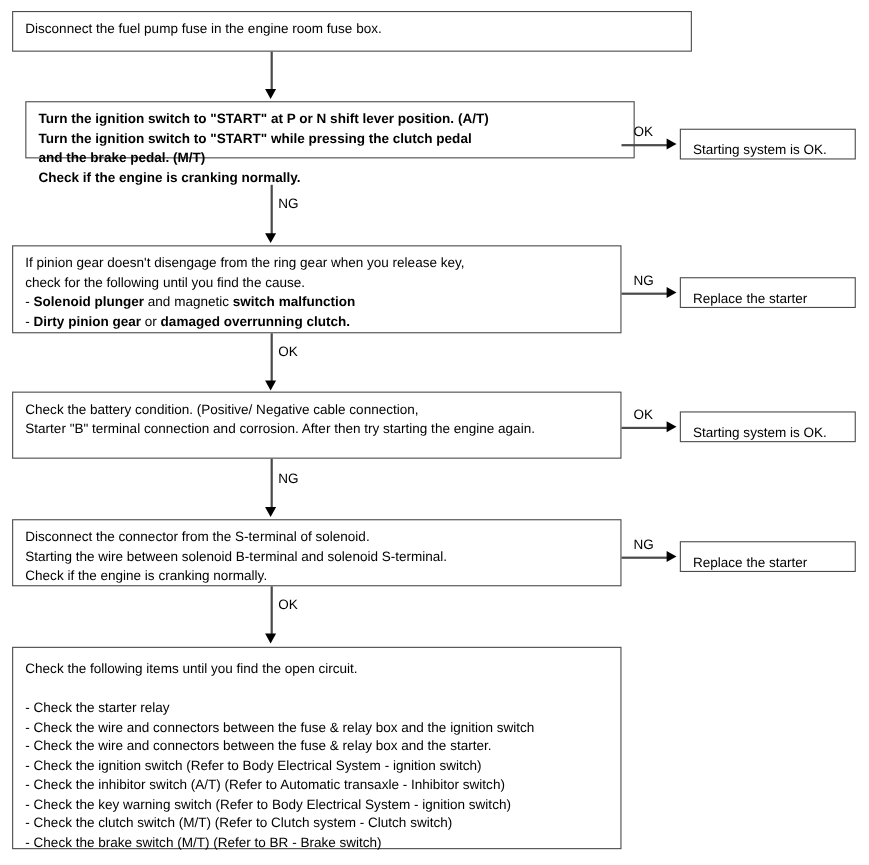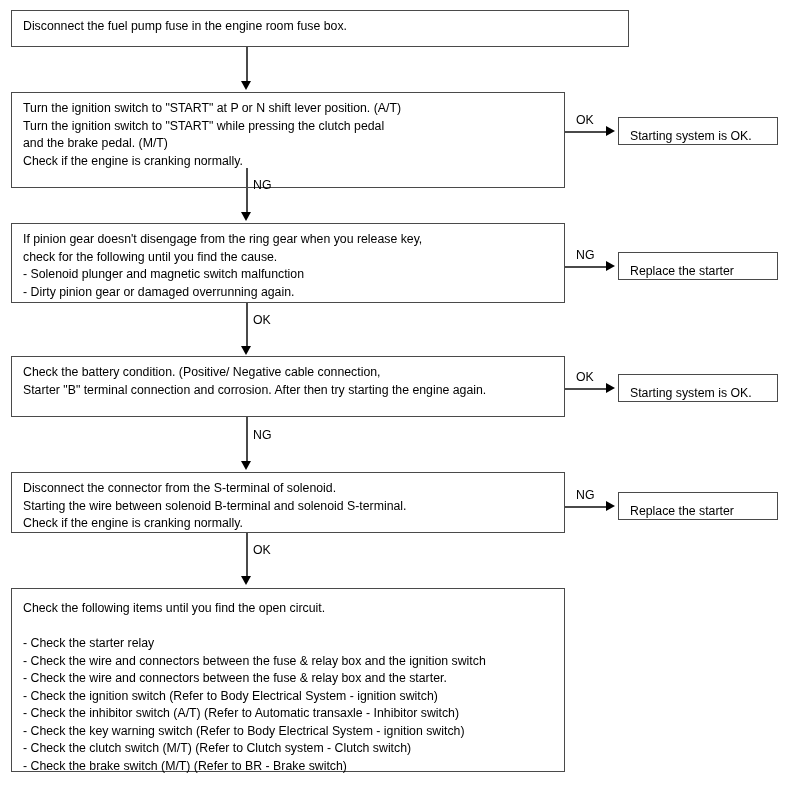--- a/index.html
+++ b/index.html
@@ -29,21 +29,21 @@
     padding: 7px 9px 7px 11px;
   }
   .node .line {
     white-space: pre;
   }
   .node.terminal {
     display: flex;
     align-items: center;
     padding: 12px 0 0 11px;
   }
-  .node b { font-weight: normal; }
+  .node b { font-weight: bold; }
 
   
   .vconn {
     position: absolute;
     width: 1.6px;
     background: #4a4a4a;
   }
   .vhead {
     position: absolute;
     width: 0;
@@ -81,21 +81,21 @@
 
 <div id="flowchart">
 
   <div class="node" style="left:11px; top:10px; width:618px; height:37px;">
     <div class="line">Disconnect the fuel pump fuse in the engine room fuse box.</div>
   </div>
 
   <div class="vconn" style="left:246px; top:47px; height:36px;"></div>
   <div class="vhead" style="left:241px; top:81px;"></div>
 
-  <div class="node" style="left:11px; top:92px; width:554px; height:96px;">
+  <div class="node" style="left:23px; top:92px; width:554px; height:52px;font-weight:bold;">
     <div class="line">Turn the ignition switch to "START" at P or N shift lever position. (A/T)</div>
     <div class="line">Turn the ignition switch to "START" while pressing the clutch pedal</div>
     <div class="line">and the brake pedal. (M/T)</div>
     <div class="line">Check if the engine is cranking normally.</div>
   </div>
 
   <div class="hconn" style="left:565px; top:131px; width:44px;"></div>
   <div class="hhead" style="left:606px; top:126px;"></div>
   <div class="edge-label" style="left:576px; top:113px;">OK</div>
 
@@ -104,21 +104,21 @@
   </div>
 
   <div class="vconn" style="left:246px; top:168px; height:46px;"></div>
   <div class="vhead" style="left:241px; top:212px;"></div>
   <div class="edge-label" style="left:253px; top:178px;">NG</div>
 
   <div class="node" style="left:11px; top:223px; width:554px; height:80px;">
     <div class="line">If pinion gear doesn't disengage from the ring gear when you release key,</div>
     <div class="line">check for the following until you find the cause.</div>
     <div class="line"><span>- </span><b>Solenoid plunger</b><span> and magnetic </span><b>switch malfunction</b></div>
-    <div class="line"><span>- </span><b>Dirty pinion gear</b><span> or </span><b>damaged overrunning again.</b></div>
+    <div class="line"><span>- </span><b>Dirty pinion gear</b><span> or </span><b>damaged overrunning clutch.</b></div>
   </div>
 
   <div class="hconn" style="left:565px; top:266px; width:44px;"></div>
   <div class="hhead" style="left:606px; top:261px;"></div>
   <div class="edge-label" style="left:576px; top:248px;">NG</div>
 
   <div class="node terminal" style="left:618px; top:252px; width:160px; height:28px;">
     <div class="line">Replace the starter</div>
   </div>
 

